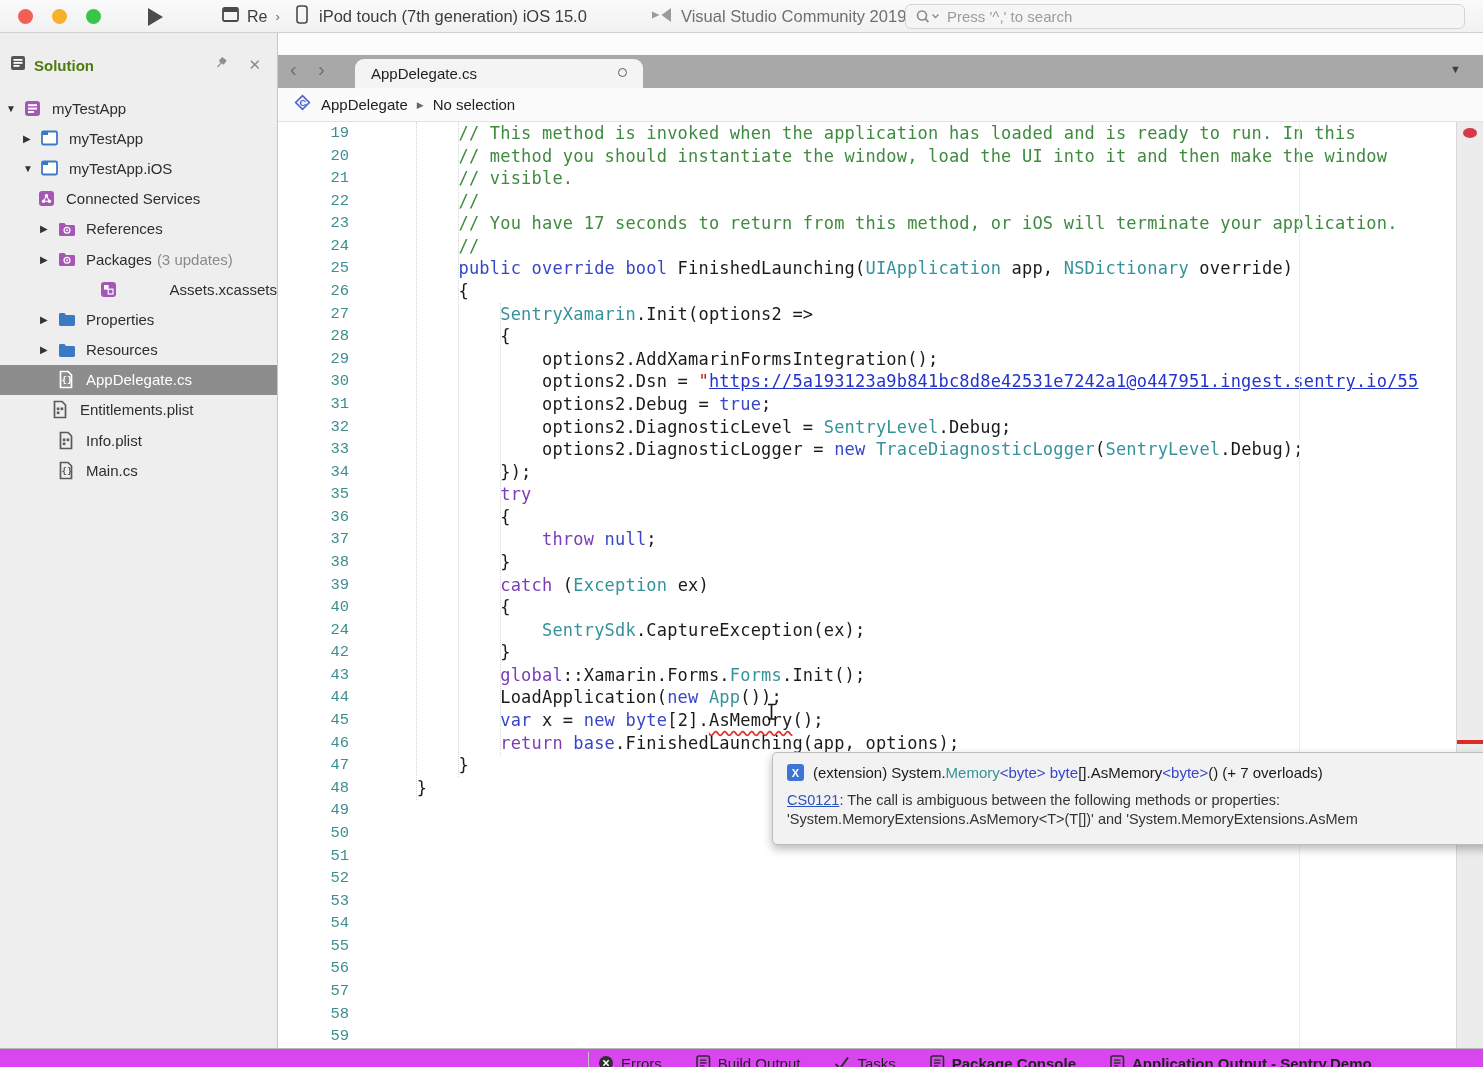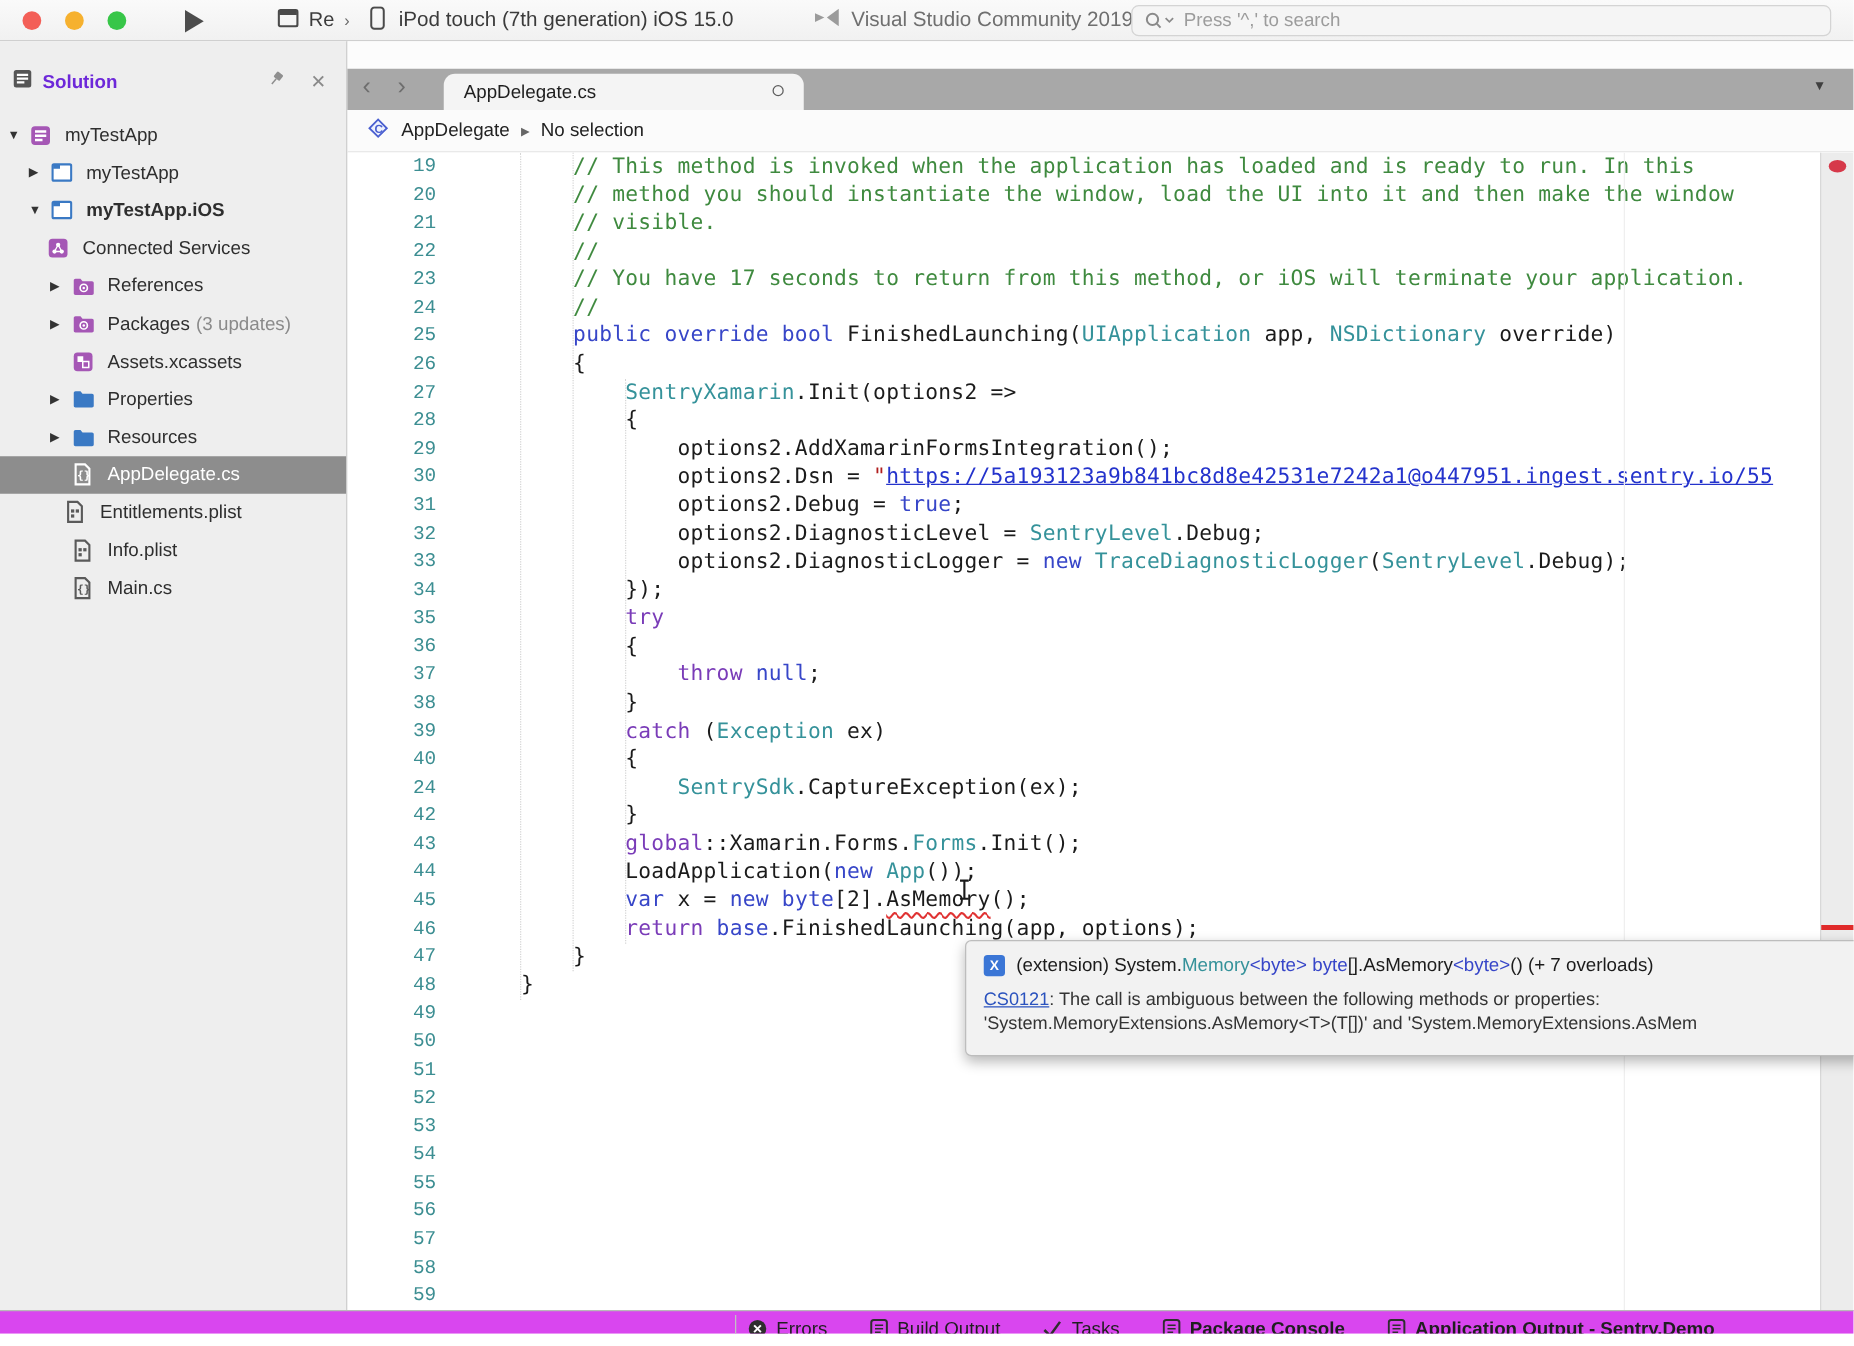--- a/index.html
+++ b/index.html
@@ -26,29 +26,29 @@
   #app-title{font-size:16.5px;color:#6f6f6f;white-space:nowrap}
   #search-box{position:absolute;left:905px;top:4px;width:560px;height:25px;background:#f5f5f5;border:1px solid #d4d4d4;border-radius:6px;display:flex;align-items:center}
   #search-input{border:0;outline:0;background:transparent;font-size:15px;color:#444;width:480px;font-family:"Liberation Sans",sans-serif}
   #search-input::placeholder{color:#9c9c9c}
   #search-icon{margin:0 7px 0 9px;display:flex;align-items:center}
 
   
   #main{position:absolute;left:0;top:33px;width:100%;height:1015px;display:flex}
   #sidebar{width:278px;height:100%;background:#eeeeee;border-right:1px solid #c6c6c6;flex:none;overflow:hidden}
   #sb-header{height:52px;display:flex;align-items:center;padding:12px 10px 0 10px;gap:8px}
-  #sb-title{font-size:15px;font-weight:bold;color:#6d28d9;flex:1}
+  #sb-title{font-size:15px;font-weight:bold;color:#4d7c0f;flex:1}
   #sb-pin{cursor:pointer}
   #sb-close{font-size:15px;color:#8a8a8a;cursor:pointer;margin-left:12px;margin-right:6px}
   #solution-tree{margin-top:8px}
   .titem{height:30.2px;display:flex;align-items:center;cursor:pointer;white-space:nowrap}
   .titem .arrow{width:18px;flex:none;font-size:10px;color:#333;text-align:left}
   .titem .ticon{width:20px;flex:none;display:flex;align-items:center;margin-right:8px}
   .titem .tlabel{font-size:15px;color:#2e2e2e}
-  .titem .tlabel.b{font-weight:bold}
+  .titem .tlabel.b{font-weight:normal}
   .titem .tsuffix{font-size:15px;color:#8a8a8a;margin-left:5px}
   .titem.sel{background:var(--sel)}
   .titem.sel .tlabel{color:#fff}
 
   
   #editor{flex:1;display:flex;flex-direction:column;min-width:0;position:relative}
   #strip-top{height:22px;background:#fcfcfc}
   #tabbar{height:33px;background:#a8a8a8;position:relative}
   #nav-back{position:absolute;left:12px;top:3px;font-size:20px;color:#6e6e6e;cursor:pointer}
   #nav-fwd{position:absolute;left:40px;top:3px;font-size:20px;color:#6e6e6e;cursor:pointer}
@@ -229,21 +229,21 @@
             <span class="ticon">
               <svg width="18" height="16">
                 <path d="M1 3.4C1 2.6 1.6 2 2.4 2h4l1.6 2h7.6c.8 0 1.4.6 1.4 1.4v8.2c0 .8-.6 1.4-1.4 1.4H2.4C1.6 15 1 14.4 1 13.6z" fill="#a557b5"></path>
                 <circle cx="9" cy="9.3" r="2.9" fill="none" stroke="#fff" stroke-width="1.3"></circle>
                 <circle cx="9" cy="9.3" r="1" fill="#fff"></circle>
               </svg>
             </span>
             <span class="tlabel">Packages</span>
             <span class="tsuffix">(3 updates)</span>
           </div>
-          <div class="titem" style="padding-left: 40px;">
+          <div class="titem" style="padding-left: 40px; justify-content: space-between;">
             <span class="arrow"></span>
             <span class="ticon">
               <svg width="17" height="17">
                 <rect x="1" y="1" width="15" height="15" rx="3" fill="#a557b5"></rect>
                 <rect x="4" y="4" width="4.6" height="4.6" fill="#fff"></rect>
                 <rect x="8.2" y="8.2" width="4.8" height="4.8" fill="none" stroke="#fff" stroke-width="1.2"></rect>
               </svg>
             </span>
             <span class="tlabel">Assets.xcassets</span>
           </div>

